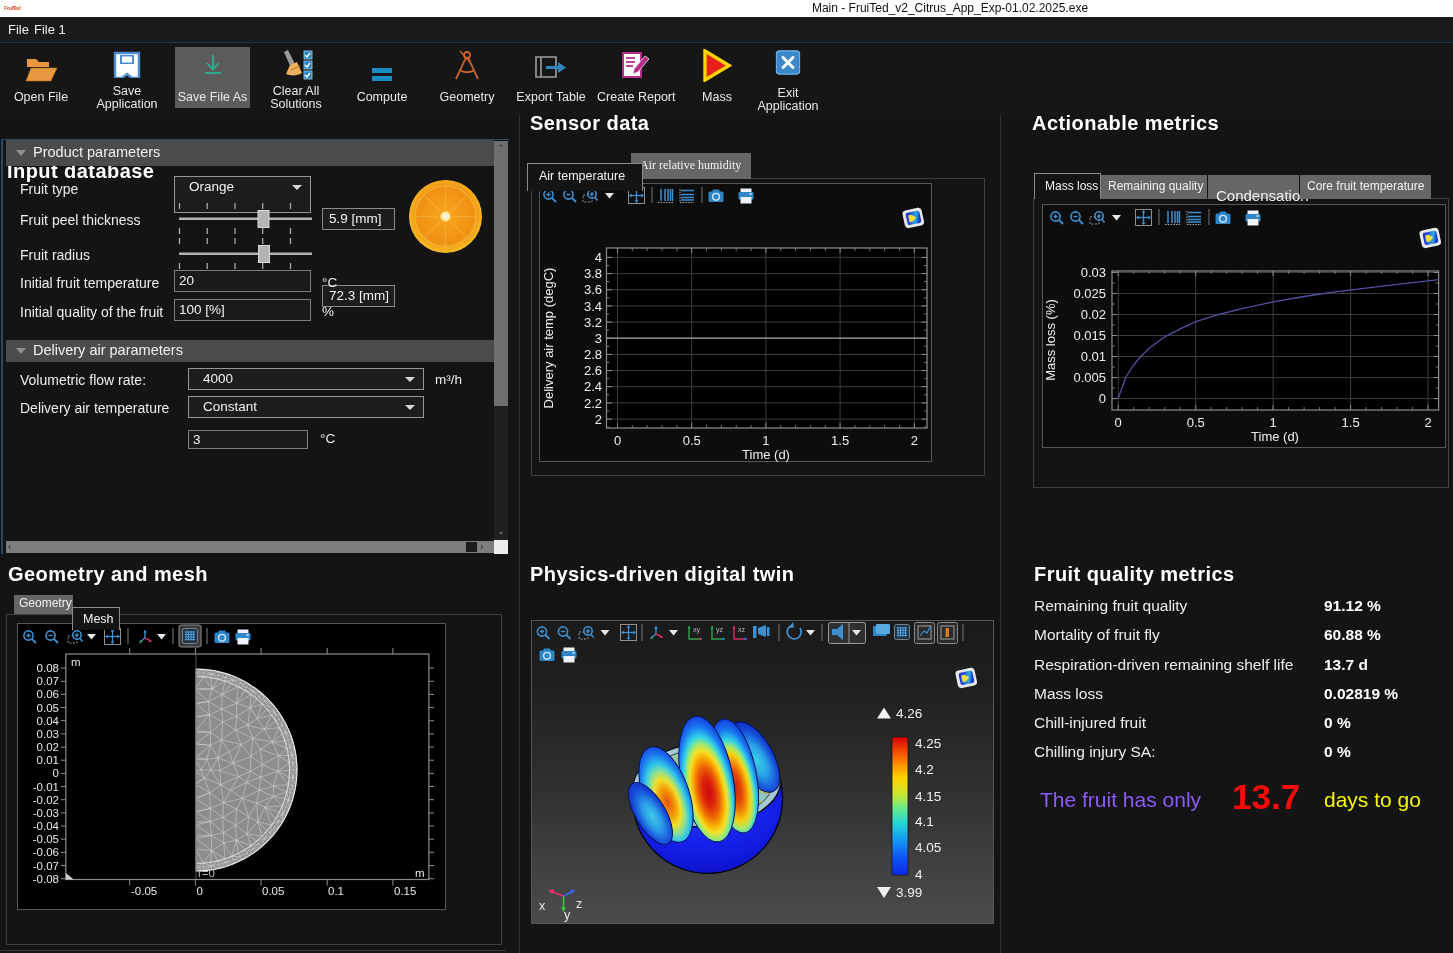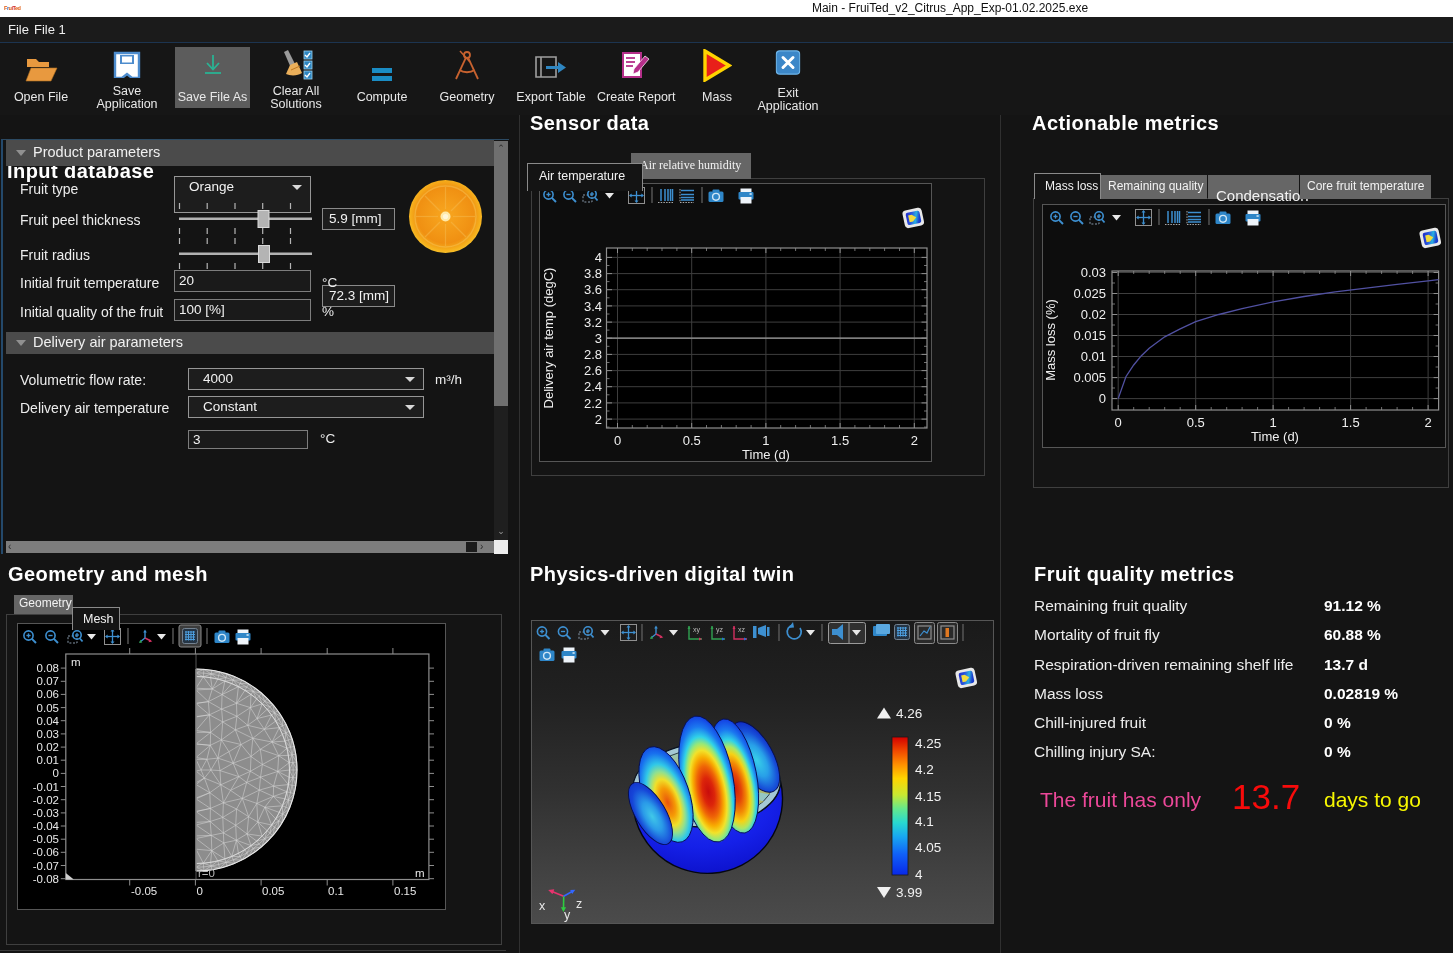--- a/index.html
+++ b/index.html
@@ -357,21 +357,21 @@
           <line x1="45" y1="37.5" x2="67" y2="37.5"></line>
         <line x1="17" y1="17" x2="32" y2="32"></line>
           <line x1="43" y1="43" x2="58" y2="58"></line>
         <line x1="58" y1="17" x2="43" y2="32"></line>
           <line x1="32" y1="43" x2="17" y2="58"></line>
       </g>
       <circle cx="37.5" cy="37.5" r="5" fill="#ffe9a8"></circle>
       <circle cx="37.5" cy="37.5" r="2.6" fill="#fff6d8"></circle>
     </svg>
 
-    <div class="secbar" style="top:332px; height:22px;">
+    <div class="secbar" style="top:340px; height:22px;">
         <span class="tri" style="top:8px"></span>
         <span class="sectxt" style="top:2px">Delivery air parameters</span>
       </div>
     <div class="flabel" style="top:372px;">Volumetric flow rate:</div>
     <div class="combo" style="left:188px; top:368px; width:236px; height:22px;">
         <span class="ctext">4000</span>
         <span class="caret"></span>
       </div>
     <div class="unit" style="left:435px; top:372px;">m³/h</div>
     <div class="flabel" style="top:400px;">Delivery air temperature</div>
@@ -1017,18 +1017,18 @@
     <div class="abs" style="left:1034px; top:626px;">Mortality of fruit fly</div>
     <div class="abs" style="left:1324px; top:626px; font-weight:bold; color:#fff;">60.88 %</div>
     <div class="abs" style="left:1034px; top:655.5px;">Respiration-driven remaining shelf life</div>
     <div class="abs" style="left:1324px; top:655.5px; font-weight:bold; color:#fff;">13.7 d</div>
     <div class="abs" style="left:1034px; top:684.5px;">Mass loss</div>
     <div class="abs" style="left:1324px; top:684.5px; font-weight:bold; color:#fff;">0.02819 %</div>
     <div class="abs" style="left:1034px; top:713.5px;">Chill-injured fruit</div>
     <div class="abs" style="left:1324px; top:713.5px; font-weight:bold; color:#fff;">0 %</div>
     <div class="abs" style="left:1034px; top:743px;">Chilling injury SA:</div>
     <div class="abs" style="left:1324px; top:743px; font-weight:bold; color:#fff;">0 %</div>
-    <div class="abs" style="left:1040px; top:788px; font-size:21px; color:#ec4899;">The fruit has only</div>
-    <div class="abs" style="left:1232px; top:777px; font-size:35px; font-weight:normal; color:#f80b0b;">13.7</div>
+    <div class="abs" style="left:1040px; top:788px; font-size:21px; color:#8b5cf6;">The fruit has only</div>
+    <div class="abs" style="left:1232px; top:777px; font-size:35px; font-weight:bold; color:#f80b0b;">13.7</div>
     <div class="abs" style="left:1324px; top:788px; font-size:21px; color:#f8f800;">days to go</div>
     <div class="abs" style="left:0px; top:950px; width:506px; height:1px; background:#3a3a3a;"></div>
   </div>
 </div>
 
 </body></html>

